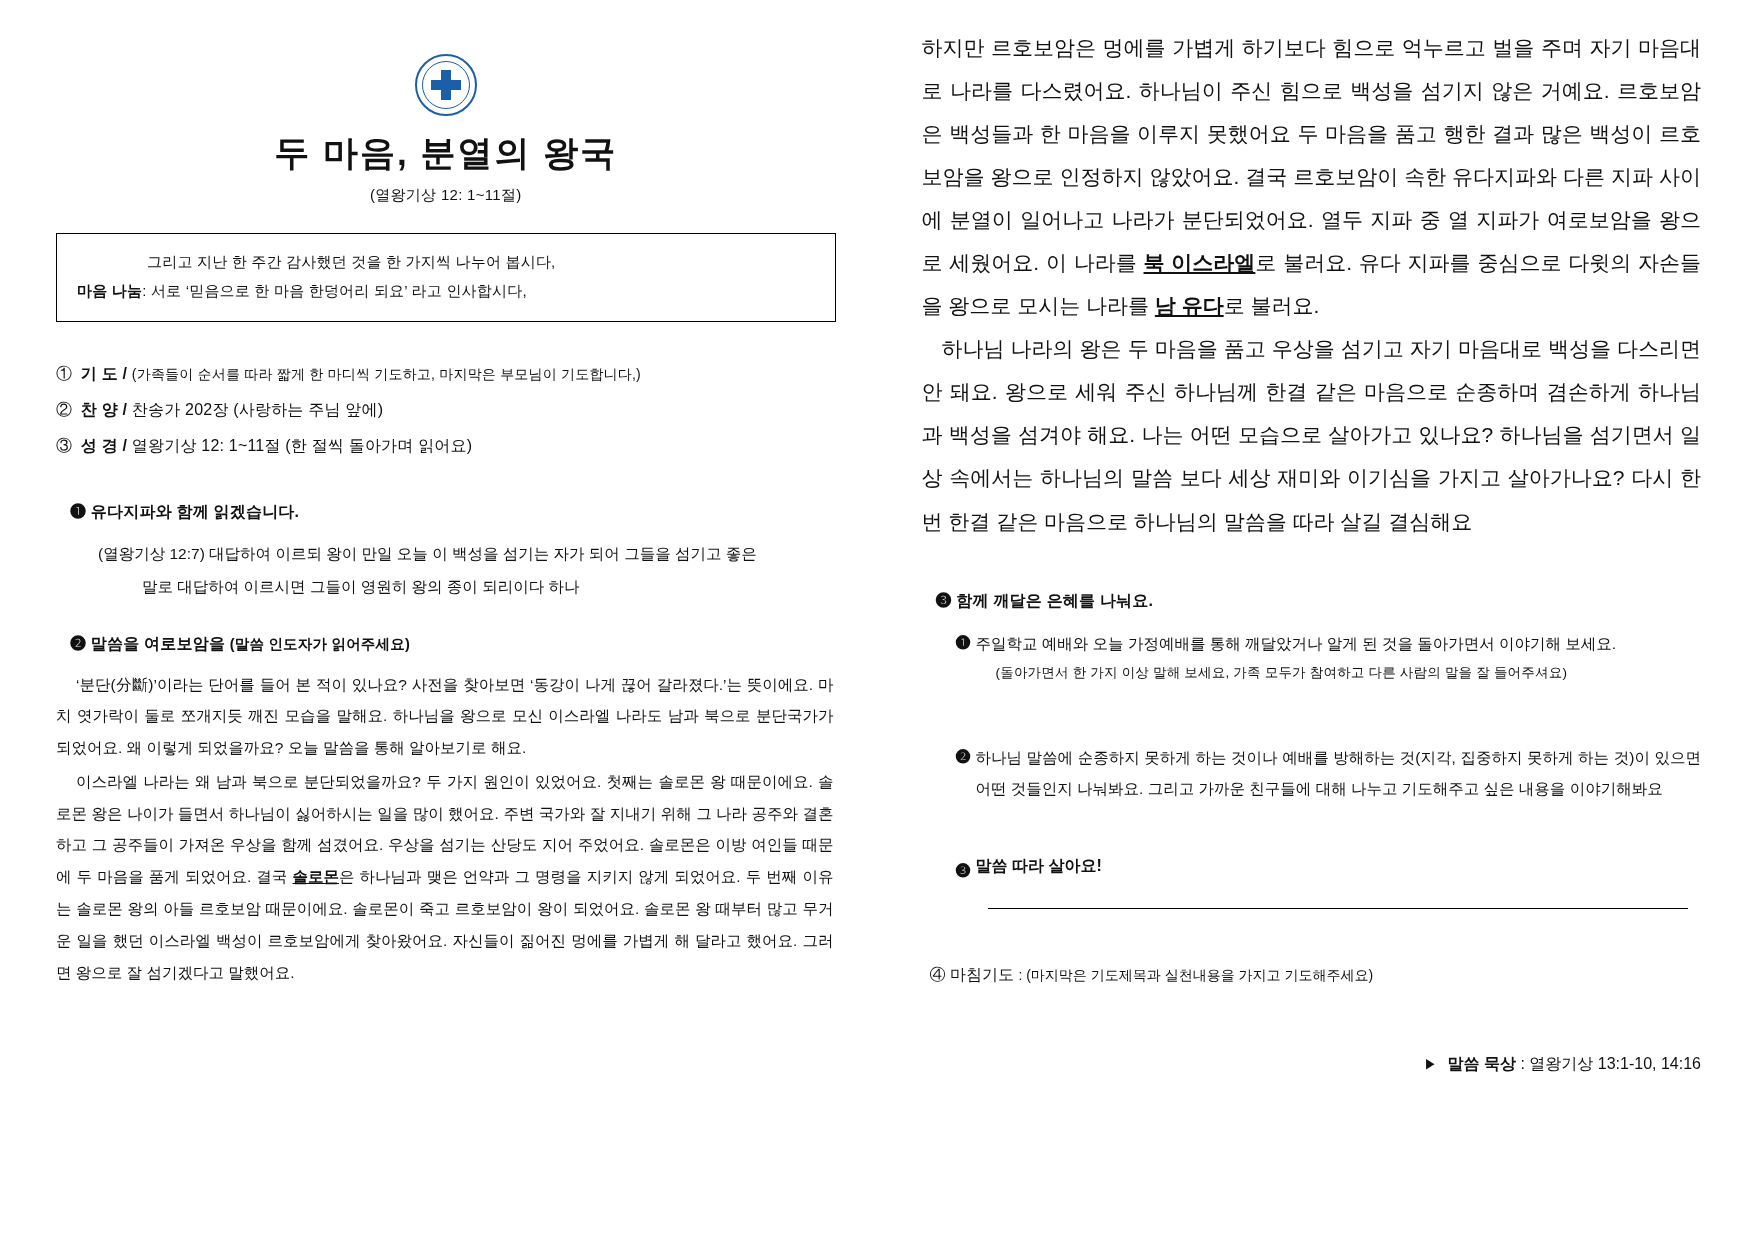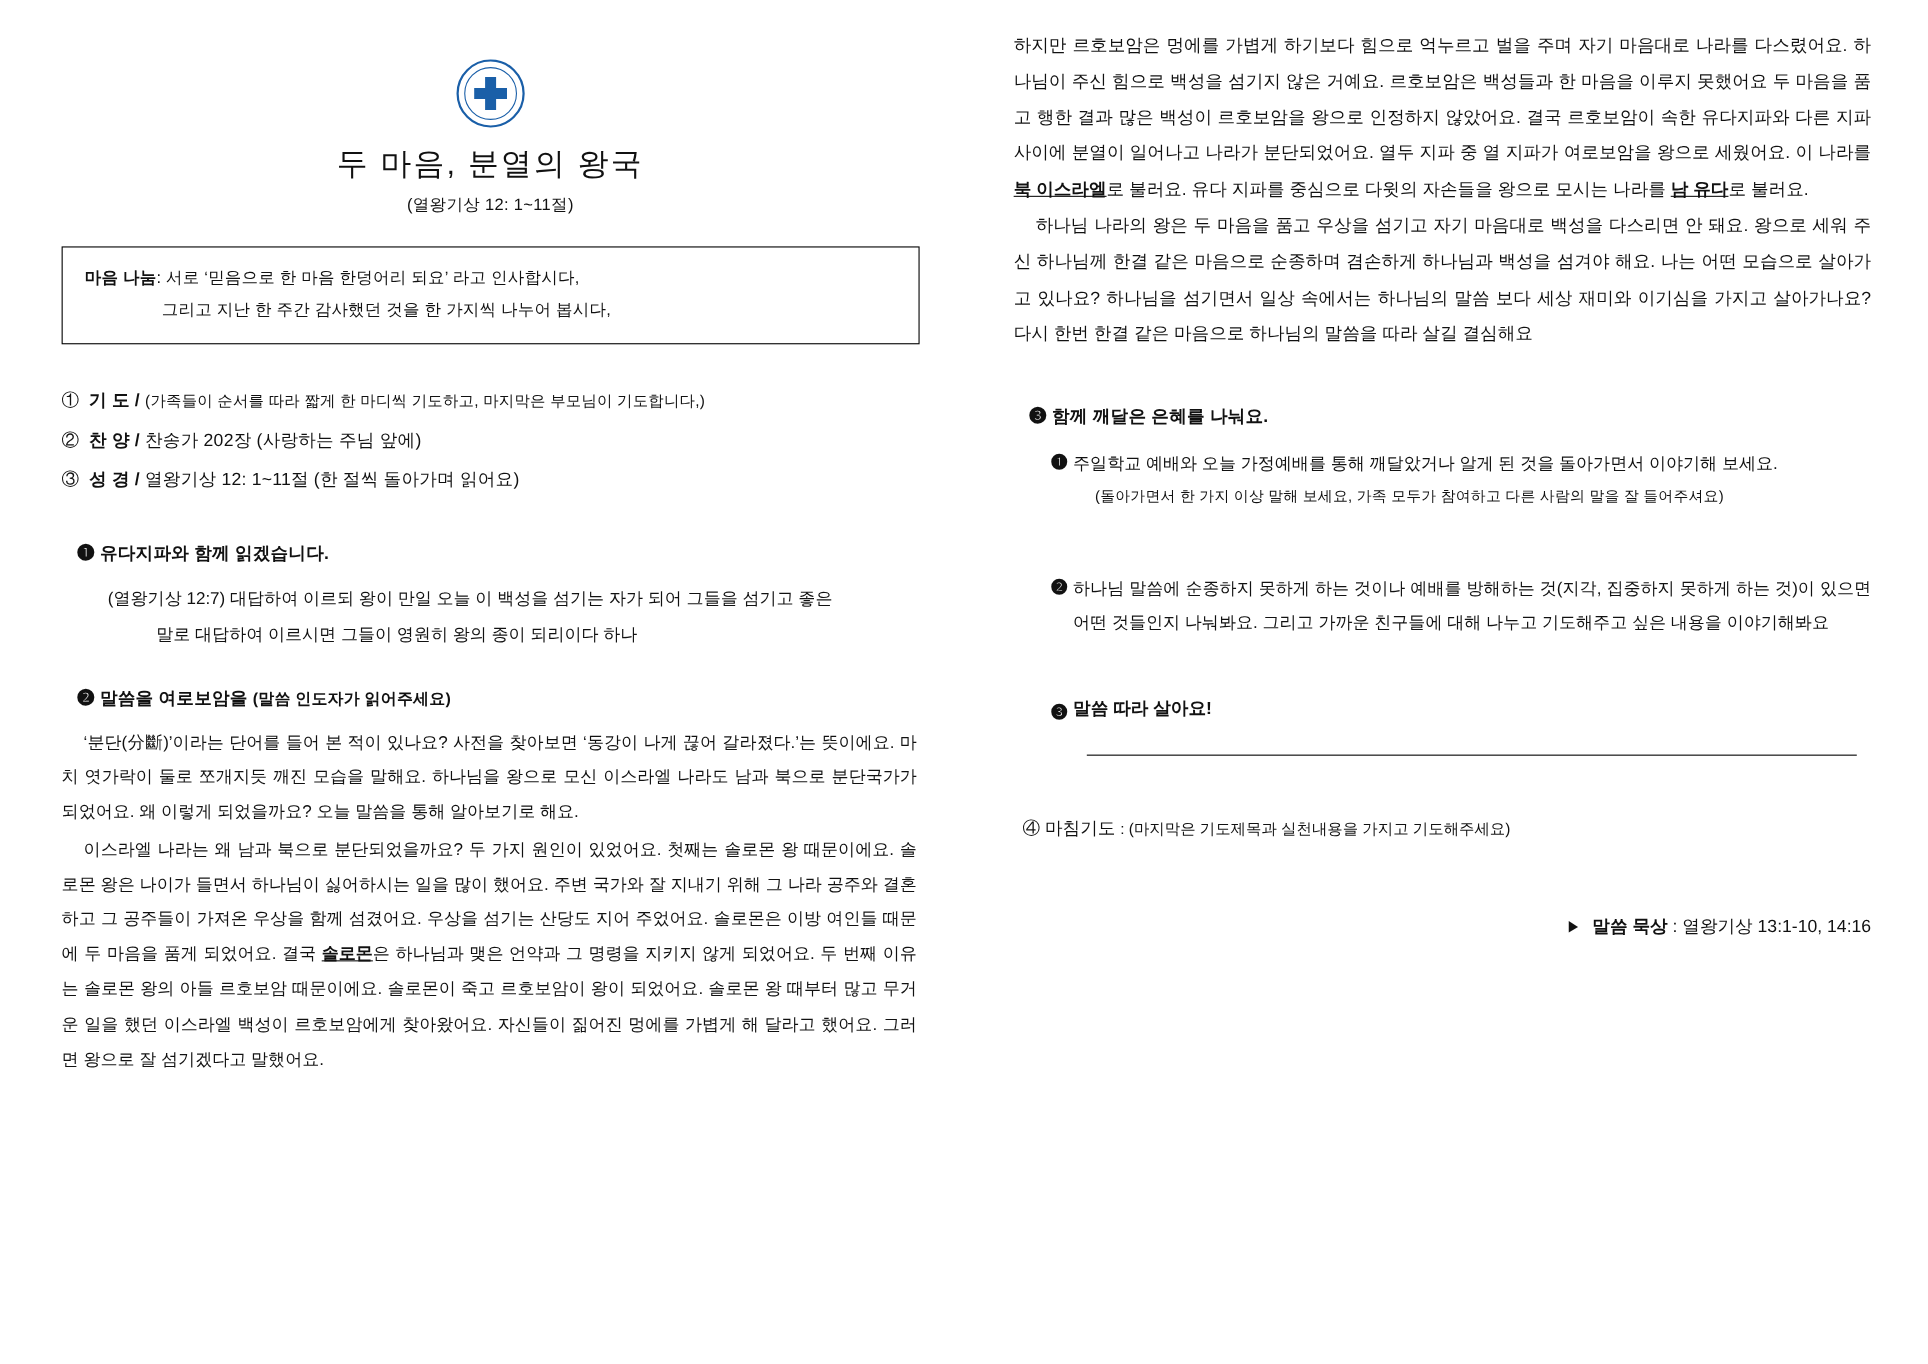--- a/index.html
+++ b/index.html
@@ -69,22 +69,22 @@
       linear-gradient(#000 0 0) center/10px 30px no-repeat,
       linear-gradient(#000 0 0) center/30px 10px no-repeat;
     mask:
       linear-gradient(#000 0 0) center/10px 30px no-repeat,
       linear-gradient(#000 0 0) center/30px 10px no-repeat;
   }
 
   
   .doc-title {
     text-align: center;
-    font-size: 28px;
-    font-weight: normal;
+    font-size: 35px;
+    font-weight: bold;
     letter-spacing: 2px;
     margin: 0 0 9px 0;
   }
   .doc-subtitle {
     text-align: center;
     font-size: 15px;
     margin: 0 0 28px 0;
     letter-spacing: 0.3px;
   }
 
@@ -148,21 +148,21 @@
     line-height: 2.05;
     text-align: justify;
     text-indent: 20px;
     margin: 0 0 2px 0;
     padding-right: 2px;
   }
   .bold-u { font-weight: bold; text-decoration: underline; }
 
   
   .r-para {
-    font-size: 16px;
+    font-size: 21px;
     line-height: 2.05;
     text-align: justify;
     text-indent: 20px;
     margin: 0;
   }
   .r-sec-head {
     font-size: 16px;
     font-weight: bold;
     letter-spacing: 0.2px;
     padding-left: 14px;
@@ -232,24 +232,24 @@
     <div class="logo-wrap">
       <div class="logo">
         <div class="logo-cross"></div>
       </div>
     </div>
 
     <h1 class="doc-title">두 마음, 분열의 왕국</h1>
     <div class="doc-subtitle">(열왕기상 12: 1~11절)</div>
 
     <div class="share-box">
+      <div class="share-line share-line-2">그리고 지난 한 주간 감사했던 것을 한 가지씩 나누어 봅시다,</div>
       <div class="share-line">
         <span class="share-label">마음 나눔</span><span>: 서로  ‘믿음으로 한 마음 한덩어리 되요’ 라고 인사합시다,</span>
       </div>
-      <div class="share-line share-line-2">그리고 지난 한 주간 감사했던 것을 한 가지씩 나누어 봅시다,</div>
     </div>
 
     <div class="order-list">
       <div class="order-item">
         <span class="num">①</span>
         <span class="strong">기 도 /</span>
         <span class="small">(가족들이 순서를 따라 짧게 한 마디씩 기도하고, 마지막은 부모님이 기도합니다,)</span>
       </div>
       <div class="order-item">
         <span class="num">②</span>

